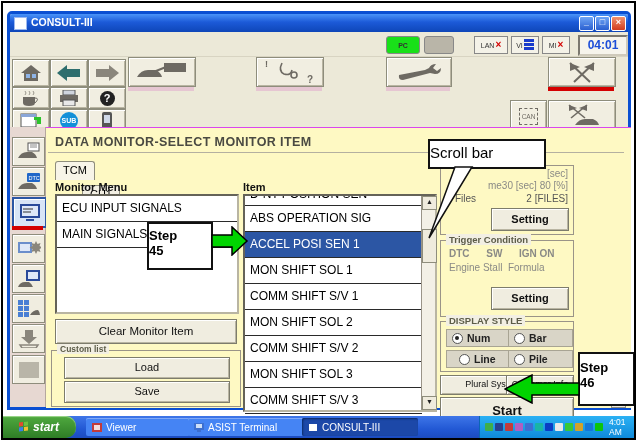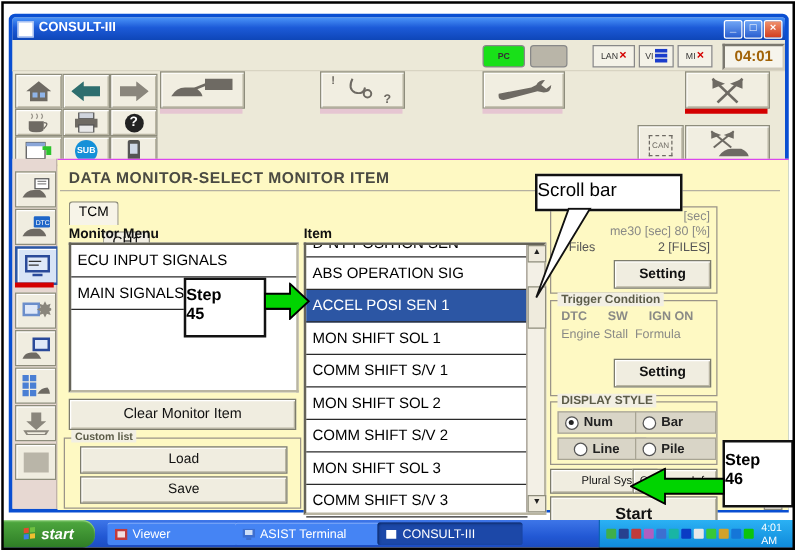--- a/index.html
+++ b/index.html
@@ -18,21 +18,21 @@
        color:#fff;font-size:9px;line-height:11px;text-align:center;
        background:linear-gradient(180deg,#6FA5F5,#2A5FD0);}
   .winbtn.close{background:linear-gradient(180deg,#F0926E,#D23C1E);}
 
   
   #statusrow{position:absolute;left:0;top:18px;width:100%;height:24px;background:#ECE9D8;border-bottom:1px solid #d8d4c2;}
   .ind{position:absolute;top:4px;height:16px;border:1px solid #888;background:#f4f2e8;
        font-size:7px;color:#333;display:flex;align-items:center;justify-content:center;gap:1px;}
   .redx{color:#D40000;font-weight:bold;font-size:10px;line-height:8px;}
   #clockbox{position:absolute;top:3px;height:17px;border:2px inset #cfcabb;background:#f6f4ec;
-       font-size:12px;font-weight:bold;color:#a16207;text-align:center;line-height:16px;}
+       font-size:12px;font-weight:bold;color:#1d4ed8;text-align:center;line-height:16px;}
 
   
   .tbtn{position:absolute;background:#F1EEE1;border:1px solid #8e8d7c;
         box-shadow:inset 1px 1px 0 #fff,inset -1px -1px 0 #b9b5a2;
         display:flex;align-items:center;justify-content:center;}
   .ustrip{position:absolute;height:4px;}
   .pink{background:#E6C6D2;}
   .red{background:#D40000;}
 
   

